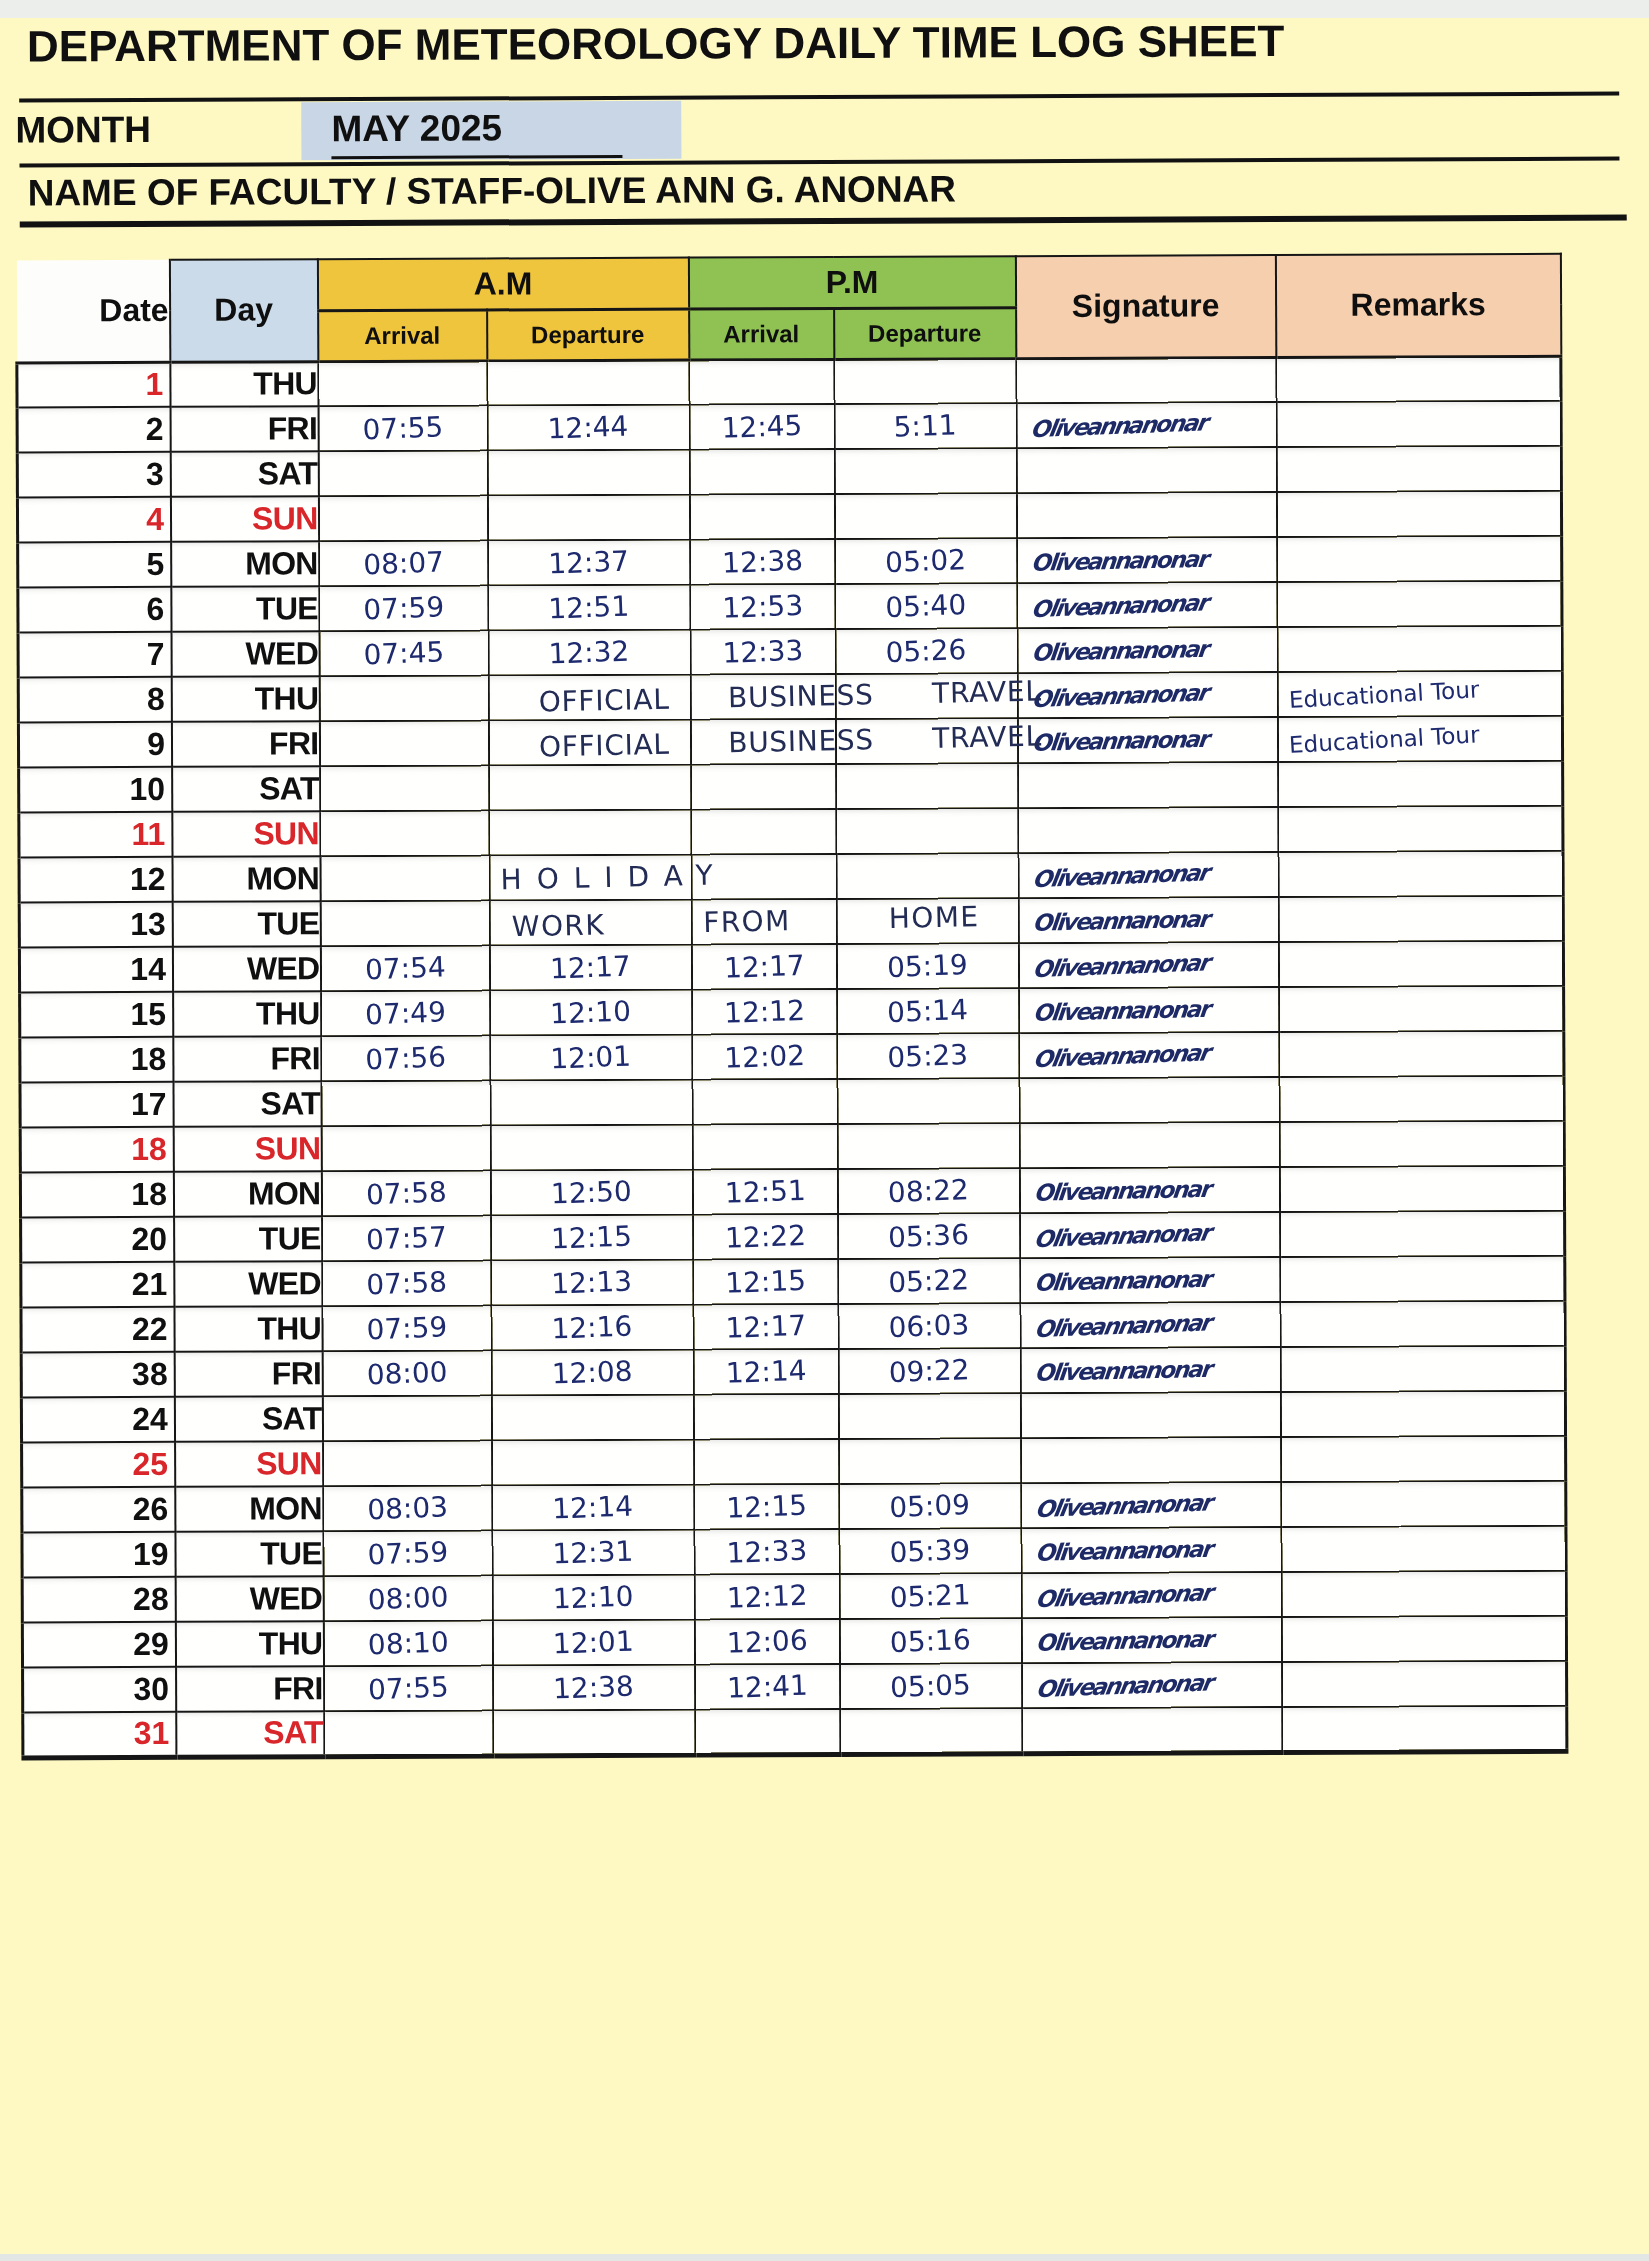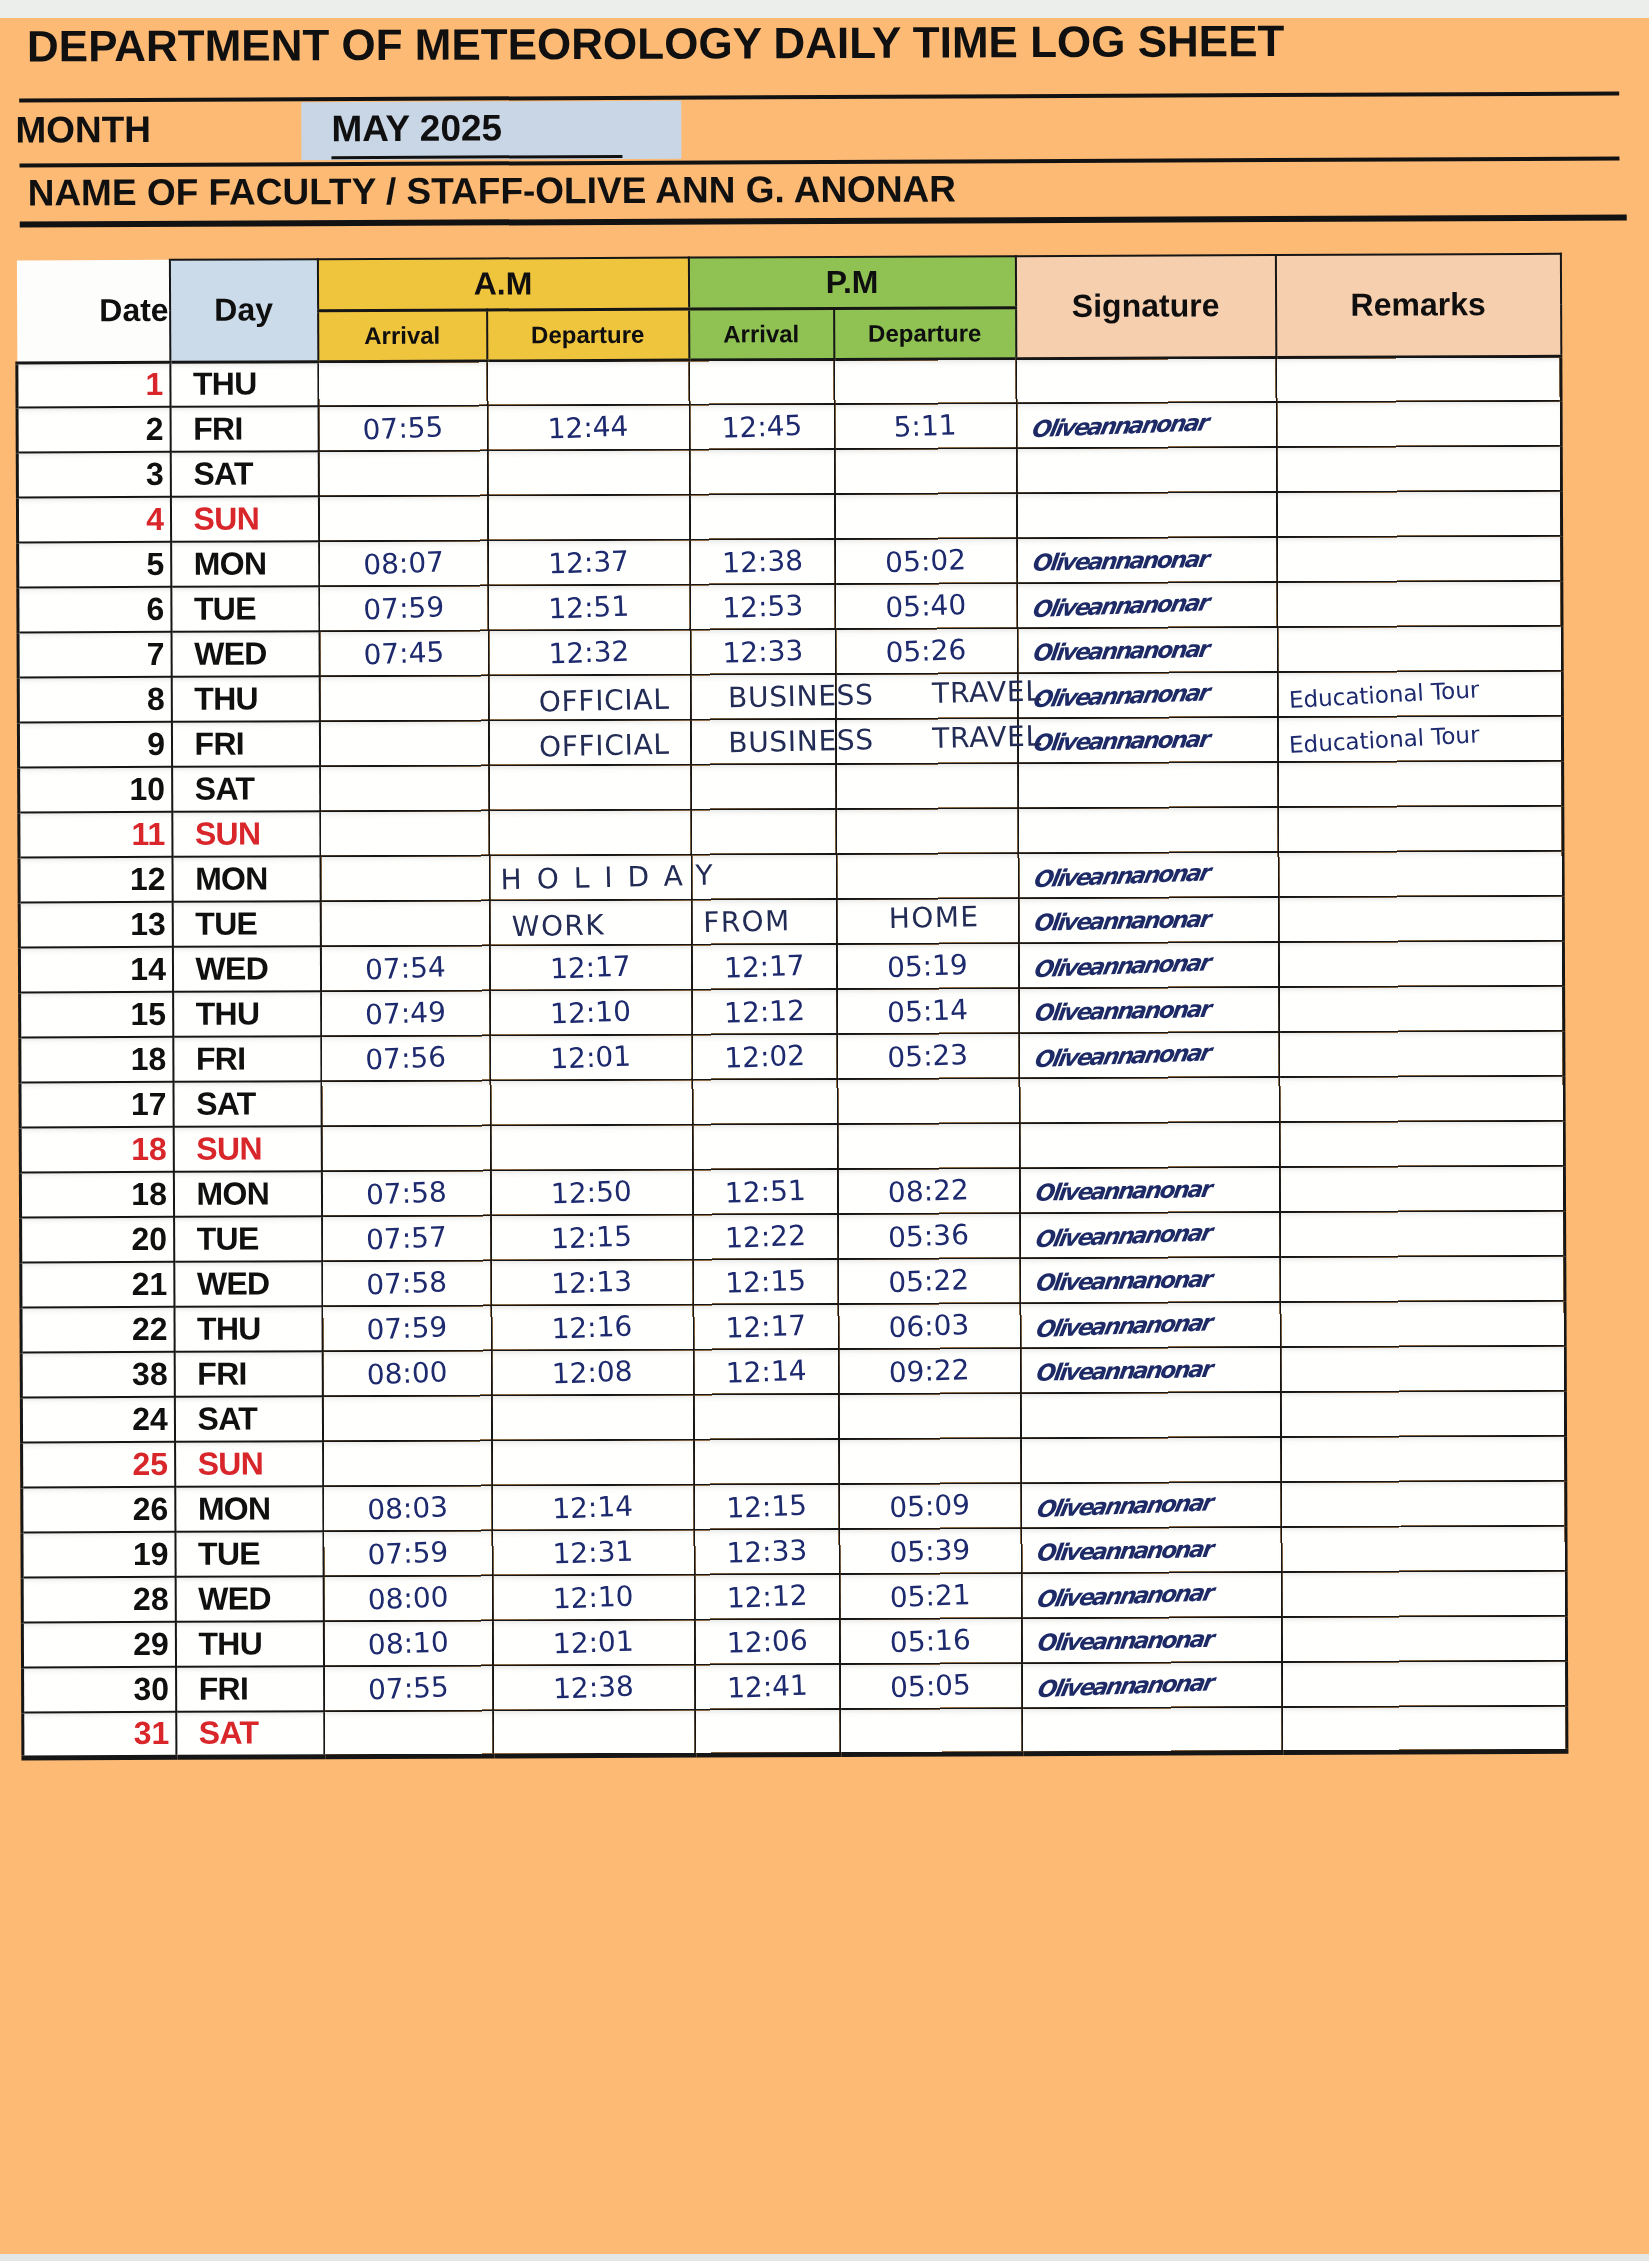--- a/index.html
+++ b/index.html
@@ -1,16 +1,16 @@
 <!DOCTYPE html>
 <html style="font-size:11.3px"><head>
 <meta charset="utf-8">
 <style>
   html,body{margin:0;padding:0;background:#ffffff;}
-  .sheet{position:relative;width:1650px;height:2261px;background:#fdba74;overflow:hidden;
+  .sheet{position:relative;width:1650px;height:2261px;background:#fef9c3;overflow:hidden;
          font-family:"Liberation Sans",sans-serif;color:#101010;}
   .scan-band-top{position:absolute;top:0;left:0;right:0;height:18.4px;background:#eceeec;}
   .scan-band-bottom{position:absolute;bottom:0;left:0;right:0;height:7px;background:#e2e6e4;}
   .tilt{position:absolute;left:0;top:0;width:1650px;height:2261px;
         transform:rotate(-0.25deg);transform-origin:825px 282px;}
 
   .page-title{position:absolute;top:18.4px;left:28px;font-size:44px;font-weight:bold;
               letter-spacing:0px;white-space:nowrap;}
   .rule{position:absolute;background:#121212;}
   .rule-title{top:95px;left:20px;width:1600px;height:4.2px;}
@@ -37,21 +37,21 @@
   th.h-sig,th.h-rem{background:#f6cfae;}
   th.h-sub{font-size:24px;}
   th.sub-am{background:#f0c53e;}
   th.sub-pm{background:#8fc253;}
 
   tbody td{background:#fffffe;box-shadow:inset 0 5px 6.4px -5px rgba(110,110,110,0.28);}
   tbody td:first-child{border-left-width:3.5px;}
   tbody td:last-child{border-right-width:3.5px;}
   tbody tr:last-child td{border-bottom-width:5px;}
   td.c-date{text-align:right;padding-right:5.6px;font-size:32px;font-weight:bold;}
-  td.c-day{text-align:left;padding-left:22px;font-size:32px;font-weight:bold;letter-spacing:-0.7px;}
+  td.c-day{text-align:right;padding-left:22px;font-size:32px;font-weight:bold;letter-spacing:-0.7px;}
   .red{color:#d8262b;}
   td.c-time{text-align:center;position:relative;}
   td.c-sig{text-align:left;padding-left:15.5px;position:relative;}
   td.c-rem{text-align:left;padding-left:10px;position:relative;}
 
   .hw{font-family:"DejaVu Sans",sans-serif;font-size:28px;color:#1e2a6e;
       display:inline-block;transform:rotate(-2deg);white-space:nowrap;}
   .hw-remark{font-size:23px;transform:rotate(-3deg);}
   .sig-scribble{font-family:"DejaVu Sans",sans-serif;font-style:italic;font-weight:bold;
       font-size:23px;color:#1d2a66;letter-spacing:-2.1px;word-spacing:-6.4px;

